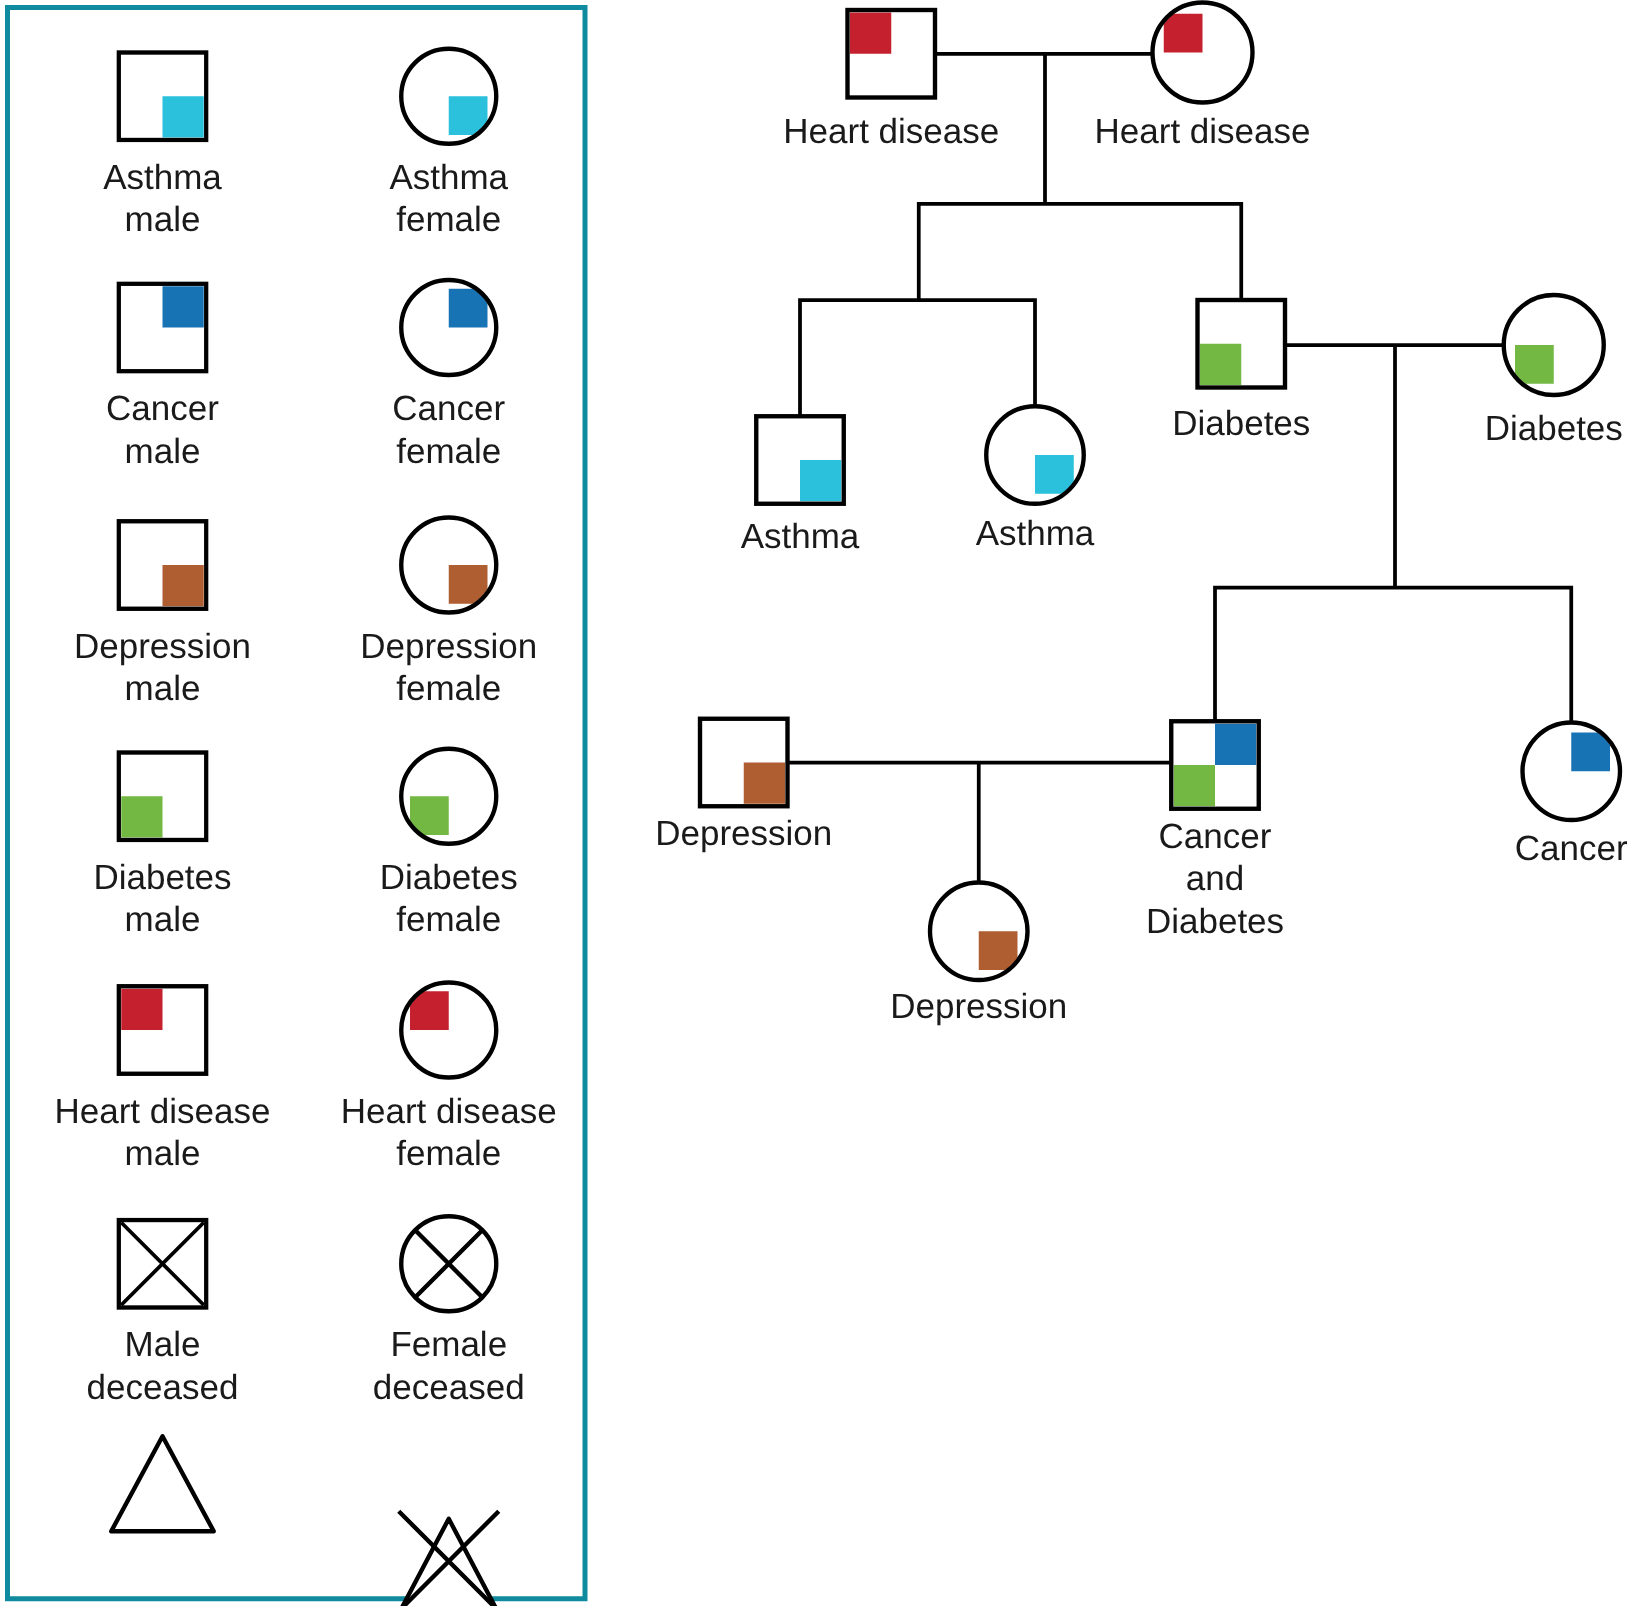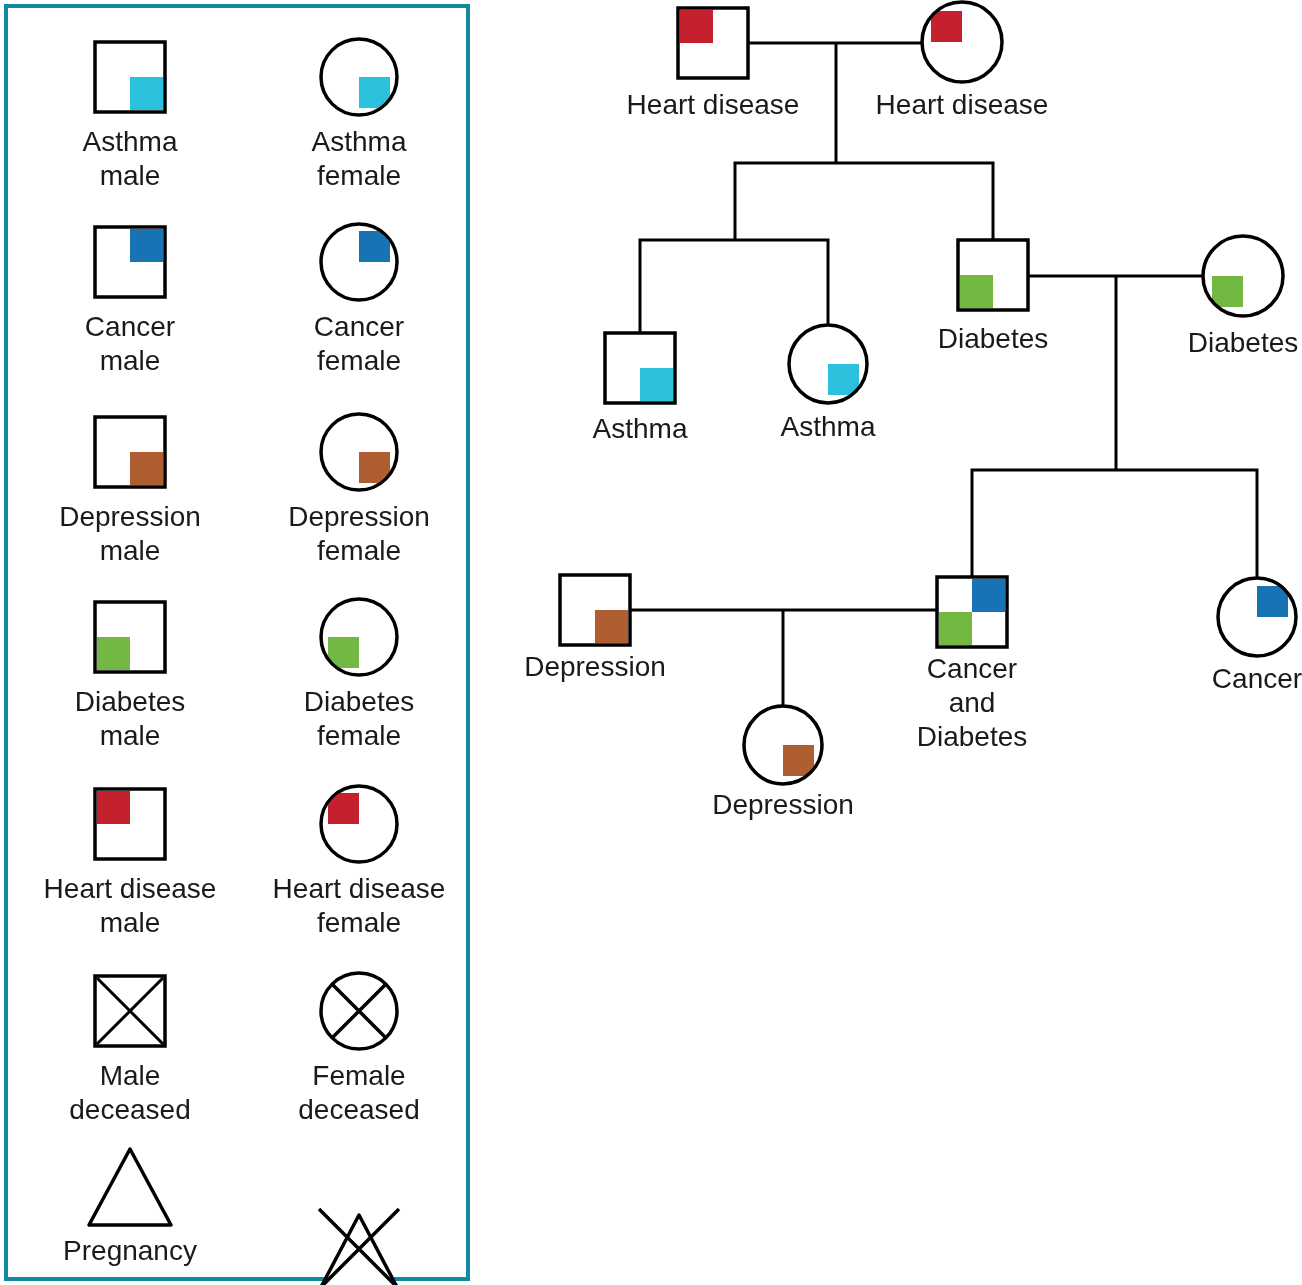--- a/index.html
+++ b/index.html
@@ -216,23 +216,20 @@
         <div>deceased</div>
       </div>
     </div>
 
     <div class="legend-item" style="left:12px;top:1136px">
       <div class="symwrap">
         <svg width="100" height="86">
           <polygon points="50,6 9,82 91,82" fill="#fff" stroke="#000" stroke-width="3.5" stroke-linejoin="round"></polygon>
         </svg>
       </div>
-      <div class="legend-label">
-        <div>Pregnancy</div>
-      </div>
     </div>
     <div class="legend-item" style="left:241px;top:1200px">
       <div class="symwrap">
         <svg width="100" height="86">
           <polygon points="50,8 11,82 89,82" fill="#fff" stroke="#000" stroke-width="3.5" stroke-linejoin="round"></polygon>
           <path d="M10 82 L90 2 M90 82 L10 2" stroke="#000" stroke-width="3.5" fill="none"></path>
         </svg>
       </div>
       <div class="legend-label">
         <div>Miscarriage</div>

